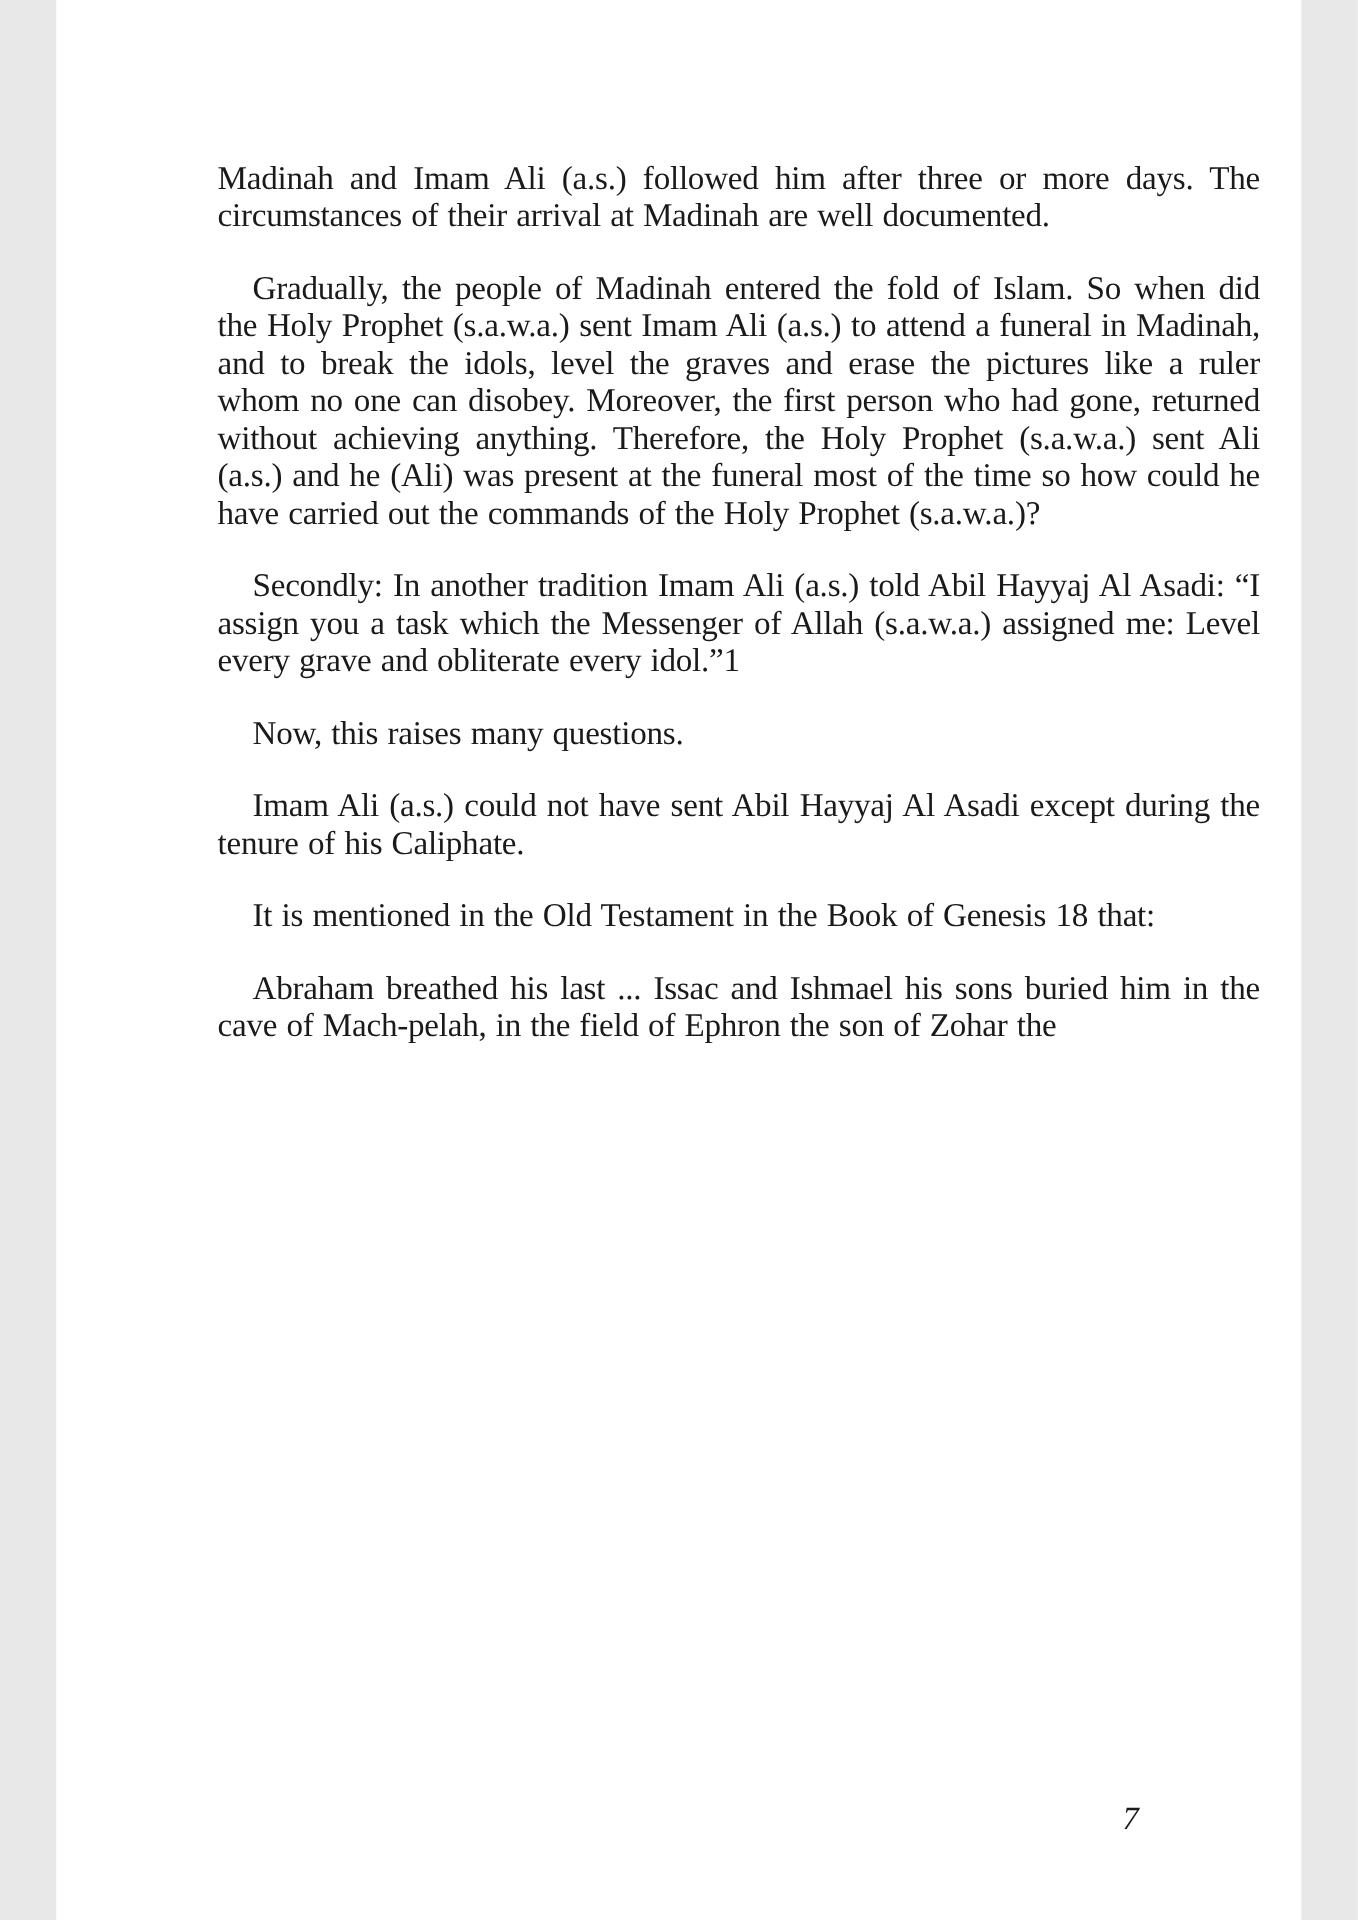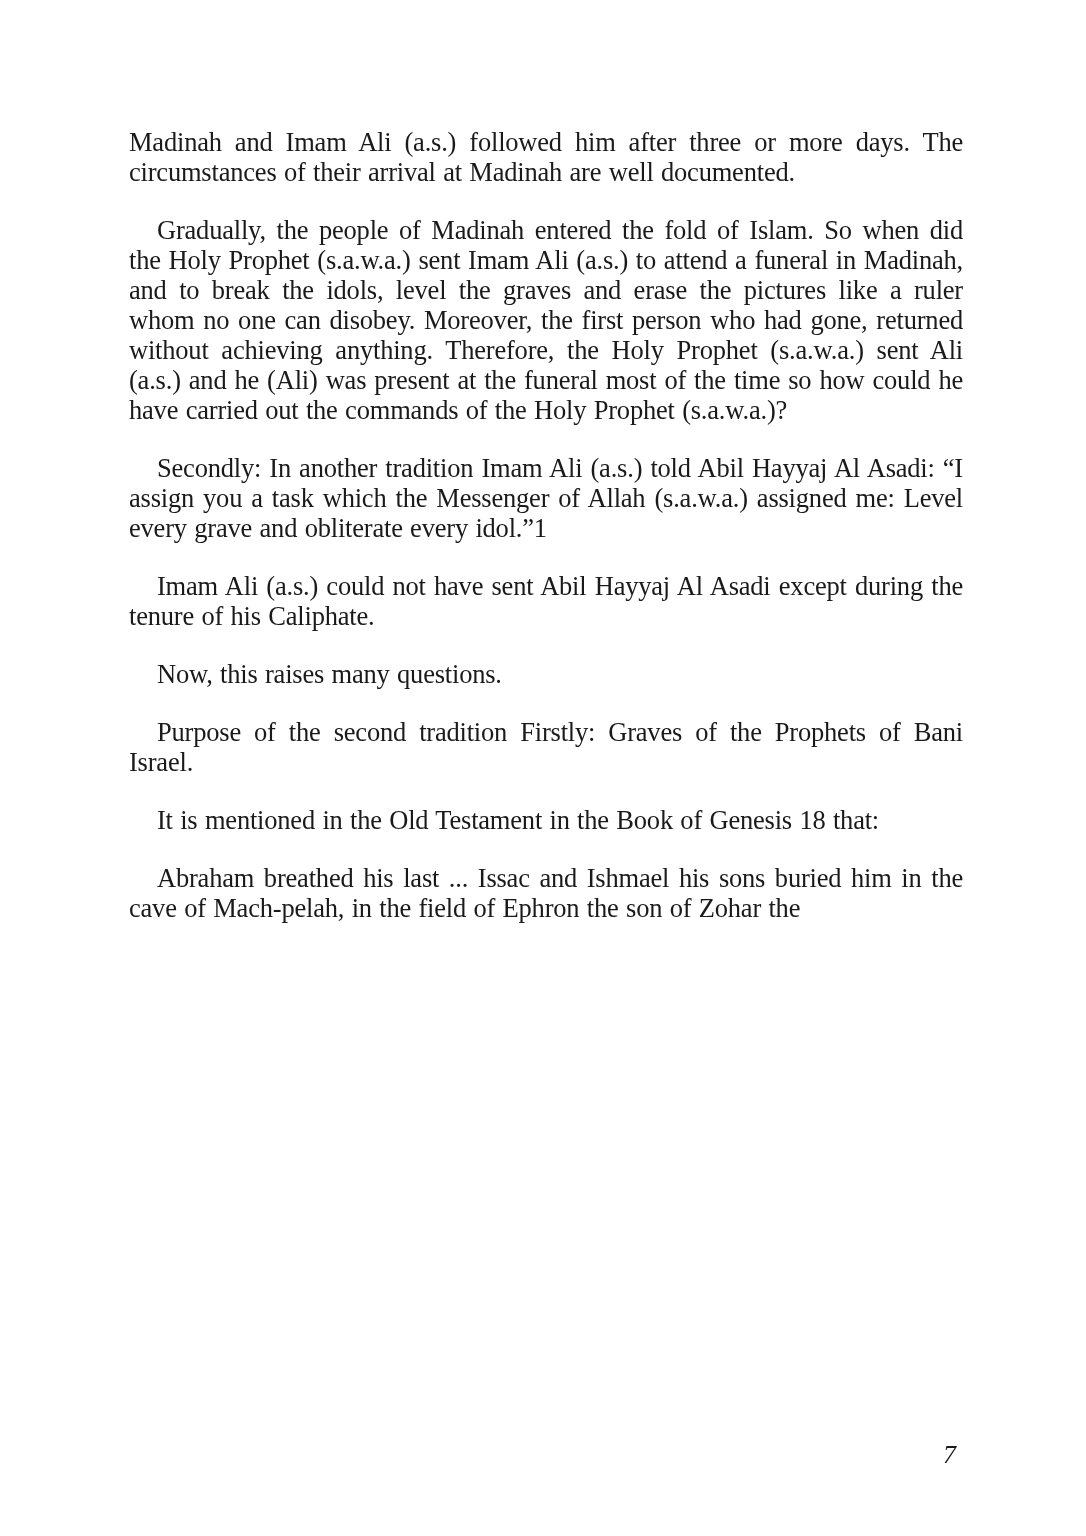--- a/index.html
+++ b/index.html
@@ -2,21 +2,21 @@
 <html><head>
 <meta charset="utf-8">
 <style>
   html, body {
     margin: 0;
     padding: 0;
     background: #e8e8e8;
   }
   .page {
     position: relative;
-    width: 1086px;
+    width: 996px;
     height: 1536px;
     margin: 0 auto;
     background: #ffffff;
     font-family: "Liberation Serif", "DejaVu Serif", serif;
     color: #1a1a1a;
     overflow: hidden;
   }
   .content {
     position: absolute;
     left: 129px;
@@ -45,20 +45,19 @@
   }
 </style>
 </head>
 <body>
 
 <div class="page">
   <div class="content">
     <p>Madinah and Imam Ali (a.s.) followed him after three or more days. The circumstances of their arrival at Madinah are well documented.</p>
     <p class="indent">Gradually, the people of Madinah entered the fold of Islam. So when did the Holy Prophet (s.a.w.a.) sent Imam Ali (a.s.) to attend a funeral in Madinah, and to break the idols, level the graves and erase the pictures like a ruler whom no one can disobey. Moreover, the first person who had gone, returned without achieving anything. Therefore, the Holy Prophet (s.a.w.a.) sent Ali (a.s.) and he (Ali) was present at the funeral most of the time so how could he have carried out the commands of the Holy Prophet (s.a.w.a.)?</p>
     <p class="indent">Secondly: In another tradition Imam Ali (a.s.) told Abil Hayyaj Al Asadi: “I assign you a task which the Messenger of Allah (s.a.w.a.) assigned me: Level every grave and obliterate every idol.”1</p>
+    <p class="indent">Now, this raises many questions.</p>
     <p class="indent">Imam Ali (a.s.) could not have sent Abil Hayyaj Al Asadi except during the tenure of his Caliphate.</p>
-    <p class="indent">Now, this raises many questions.</p>
-    <p class="indent">Purpose of the second tradition Firstly: Graves of the Prophets of Bani Israel.</p>
     <p class="indent">It is mentioned in the Old Testament in the Book of Genesis 18 that:</p>
     <p class="indent">Abraham breathed his last ... Issac and Ishmael his sons buried him in the cave of Mach-pelah, in the field of Ephron the son of Zohar the</p>
   </div>
   <div class="page-number">7</div>
 </div>
 
 </body></html>

